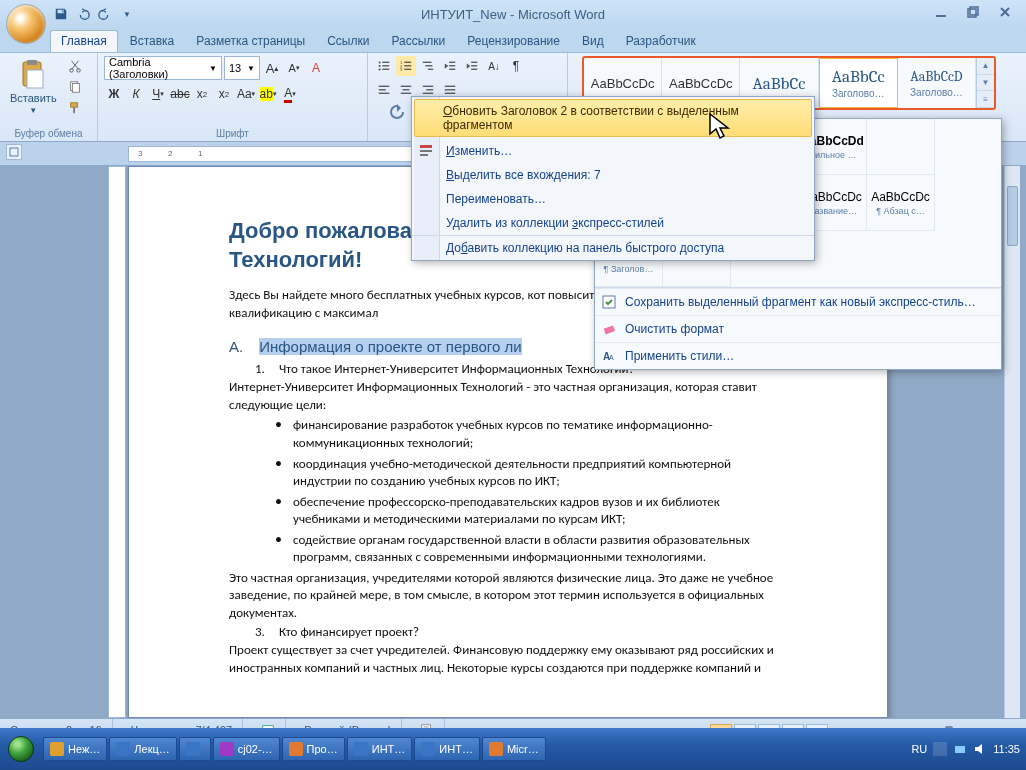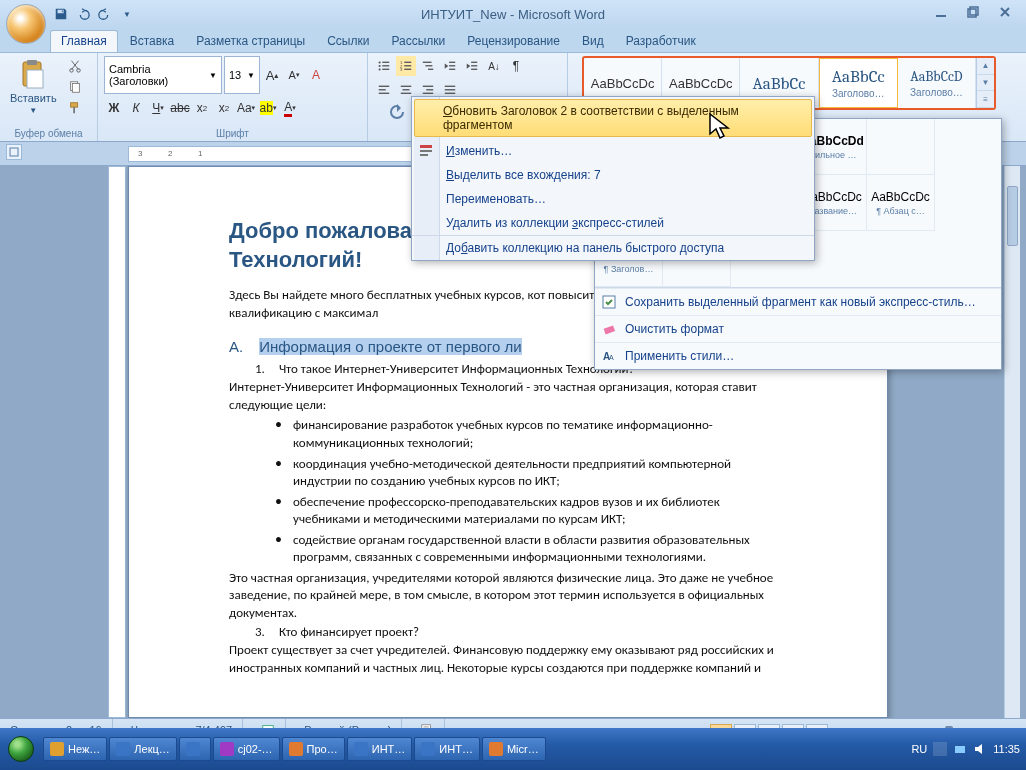--- a/index.html
+++ b/index.html
@@ -23,21 +23,21 @@
 
 .ribbon { height: 90px; background: linear-gradient(#eaf2fb,#d9e7f7); border-top:1px solid #9db9d8; border-bottom:1px solid #8ca9cb; display:flex; position:relative; }
 .group { border-right:1px solid #b6cce4; padding: 3px 6px 2px; display:flex; flex-direction:column; justify-content:space-between; height:100%; }
 .group-label { font-size:10px; color:#5b7ea6; text-align:center; padding-top:1px; }
 .group-body { display:flex; gap:4px; }
 .bigbtn { display:flex; flex-direction:column; align-items:center; gap:2px; padding:2px 4px; font-size:11px; color:#2a5683; }
 .bigbtn .ic { width:32px; height:32px; display:flex; align-items:center; justify-content:center; }
 
 .font-controls { display:flex; flex-direction:column; gap:4px; }
 .font-row { display:flex; gap:2px; align-items:center; }
-.combo { background:#fff; border:1px solid #9bb6d4; height:38px; display:flex; align-items:center; padding:0 4px; font-size:11px; }
+.combo { background:#fff; border:1px solid #9bb6d4; height:24px; display:flex; align-items:center; padding:0 4px; font-size:11px; }
 .smbtn { width:20px; height:20px; border:1px solid transparent; display:flex; align-items:center; justify-content:center; font-size:12px; color:#333; }
 .smbtn.yellow { background:#ffe9a6; }
 
 
 .styles-box { position:absolute; right:30px; top:3px; width:414px; height:54px; border:2px solid #e85a2a; border-radius:3px; background:#f7fafd; display:flex; overflow:hidden; z-index:5;}
 .style-item { flex:1; border-right:1px solid #d5e2f0; display:flex; flex-direction:column; align-items:center; justify-content:center; padding:2px; }
 .style-item .sample { font-size:13px; color:#333; }
 .style-item.sel { border:1px solid #f5b841; background:#fff; }
 .style-item .lbl { font-size:10px; color:#5b7ea6; margin-top:2px; }
 .styles-scroll { width:18px; background:#e5eef8; display:flex; flex-direction:column; border-left:1px solid #b6cce4; }

